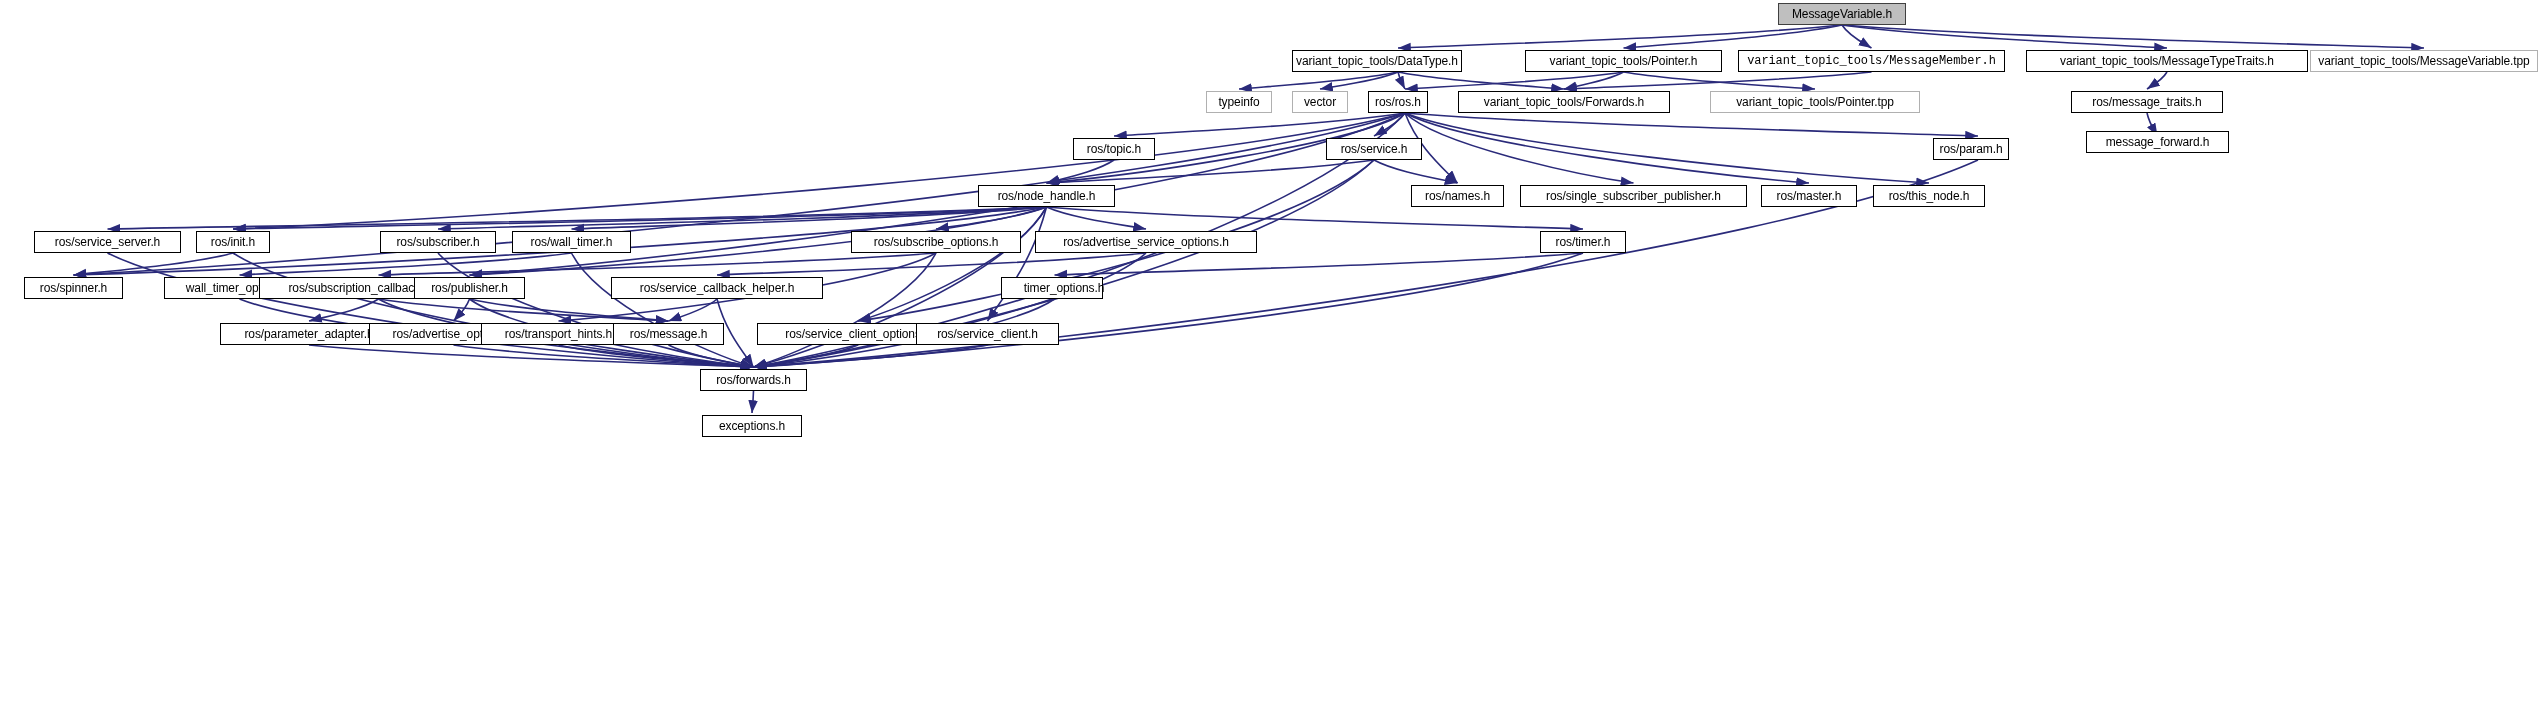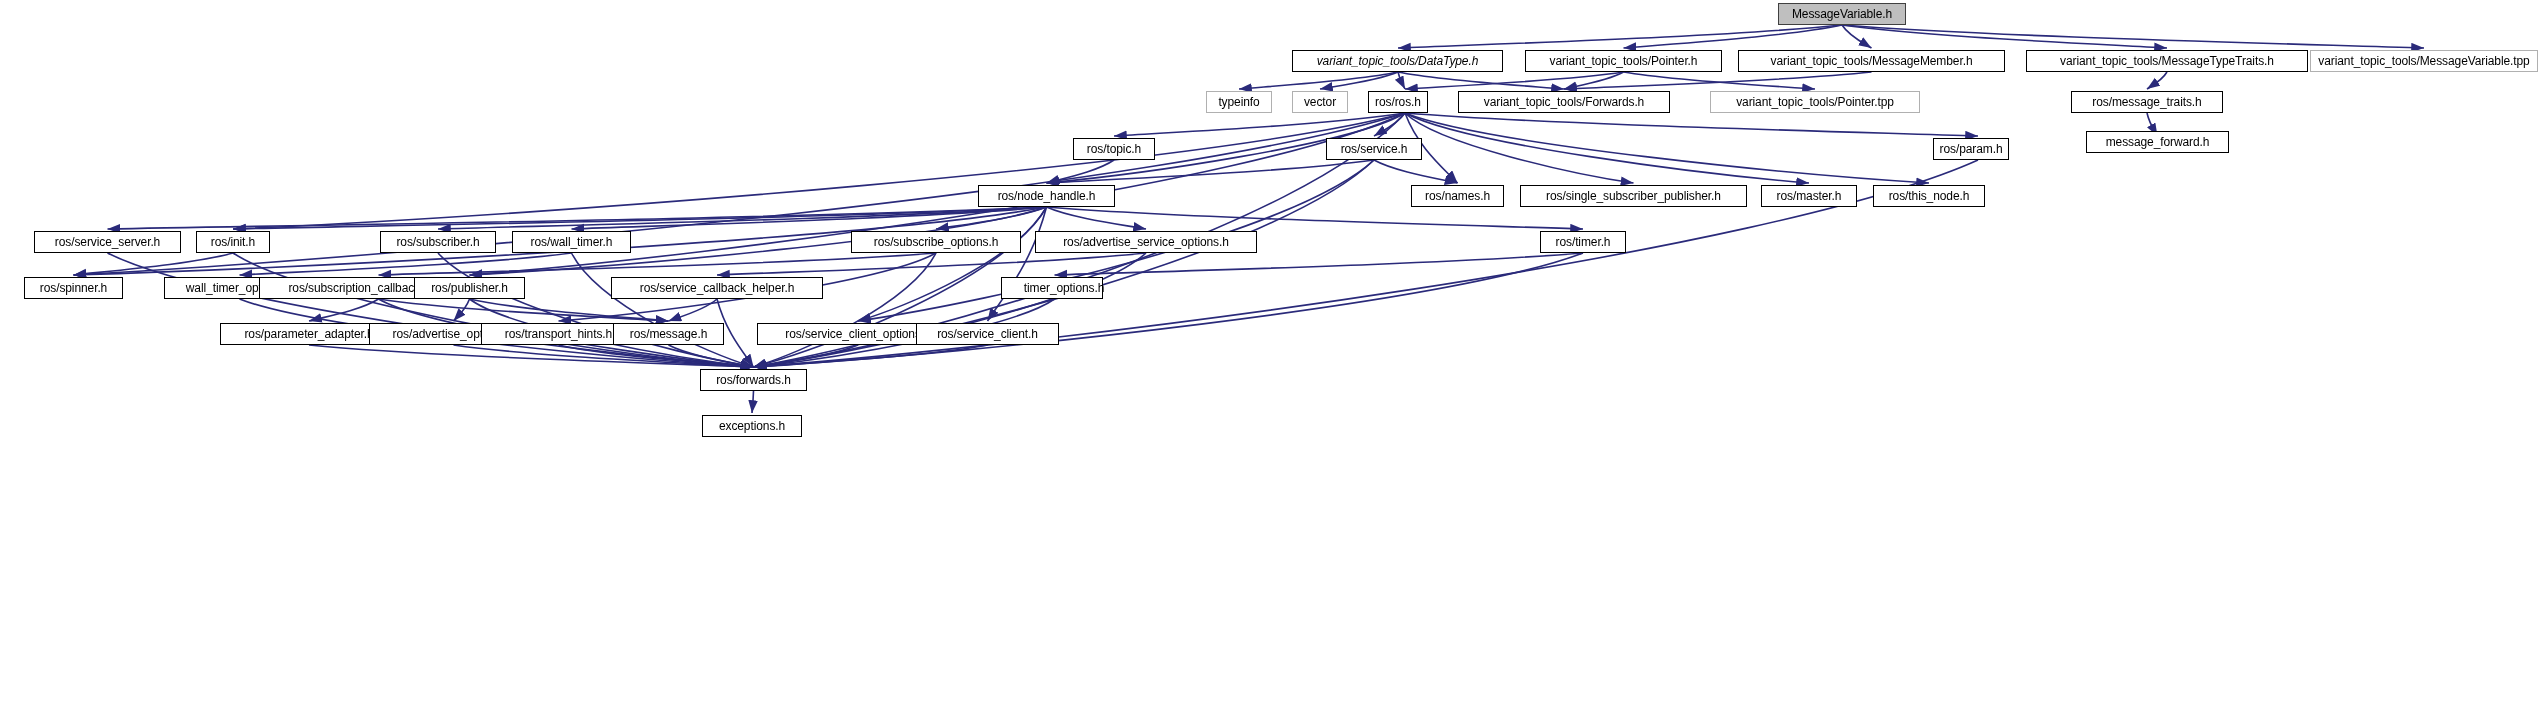--- a/index.html
+++ b/index.html
@@ -130,23 +130,23 @@
         <path d="M453.5,345 C528.5,356 678.5,362.6 753.5,367" marker-end="url(#ahead)"></path>
         <path d="M558.5,345 C607.25,356 704.75,362.6 753.5,367" marker-end="url(#ahead)"></path>
         <path d="M668.5,345 C689.75,356 732.25,362.6 753.5,367" marker-end="url(#ahead)"></path>
         <path d="M858,345 C831.875,356 779.625,362.6 753.5,367" marker-end="url(#ahead)"></path>
         <path d="M987.5,345 C929,356 812,362.6 753.5,367" marker-end="url(#ahead)"></path>
         <path d="M753.5,391 C753.125,402 752.375,408.6 752,413" marker-end="url(#ahead)"></path>
       </g>
   </svg>
   <div id="node-layer">
       <div class="node root" style="left: 1778px; top: 3px; width: 128px;">MessageVariable.h</div>
-      <div class="node" style="left: 1292px; top: 50px; width: 211px; font-style: italic;">variant_topic_tools/DataType.h</div>
+      <div class="node" style="left: 1292px; top: 50px; width: 170px;">variant_topic_tools/DataType.h</div>
       <div class="node" style="left: 1525px; top: 50px; width: 197px;">variant_topic_tools/Pointer.h</div>
-      <div class="node" style="left: 1738px; top: 50px; width: 267px;">variant_topic_tools/MessageMember.h</div>
+      <div class="node" style="left: 1738px; top: 50px; width: 267px; font-family: Liberation Mono, monospace;">variant_topic_tools/MessageMember.h</div>
       <div class="node" style="left: 2026px; top: 50px; width: 282px;">variant_topic_tools/MessageTypeTraits.h</div>
       <div class="node faded" style="left: 2310px; top: 50px; width: 228px;">variant_topic_tools/MessageVariable.tpp</div>
       <div class="node faded" style="left: 1206px; top: 91px; width: 66px;">typeinfo</div>
       <div class="node faded" style="left: 1292px; top: 91px; width: 56px;">vector</div>
       <div class="node" style="left: 1368px; top: 91px; width: 60px;">ros/ros.h</div>
       <div class="node" style="left: 1458px; top: 91px; width: 212px;">variant_topic_tools/Forwards.h</div>
       <div class="node faded" style="left: 1710px; top: 91px; width: 210px;">variant_topic_tools/Pointer.tpp</div>
       <div class="node" style="left: 2071px; top: 91px; width: 152px;">ros/message_traits.h</div>
       <div class="node" style="left: 1073px; top: 138px; width: 82px;">ros/topic.h</div>
       <div class="node" style="left: 1326px; top: 138px; width: 96px;">ros/service.h</div>

